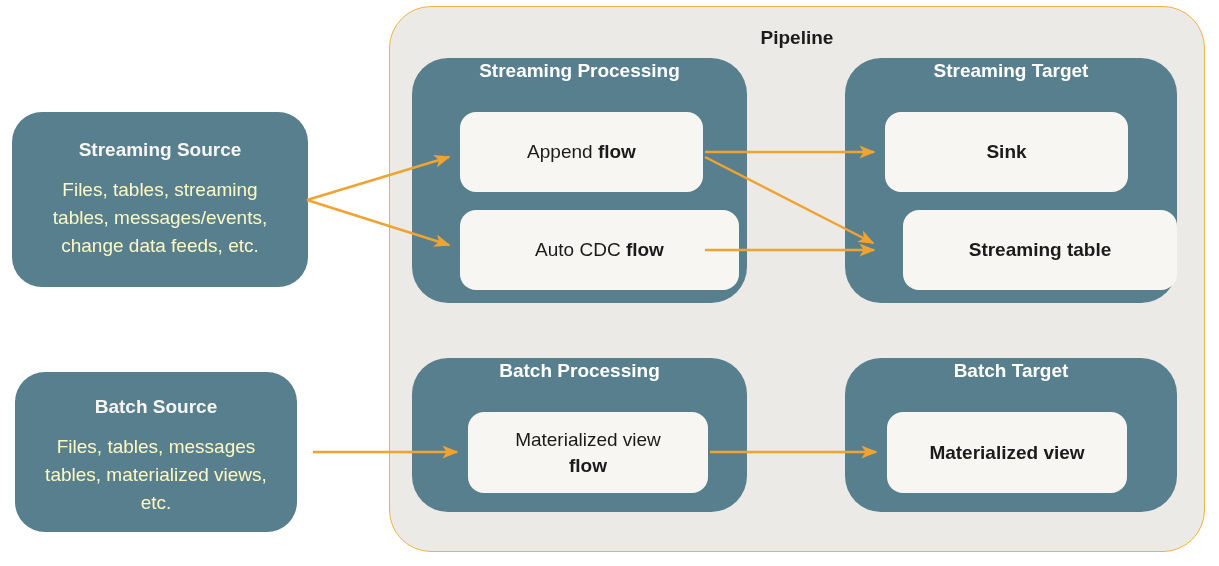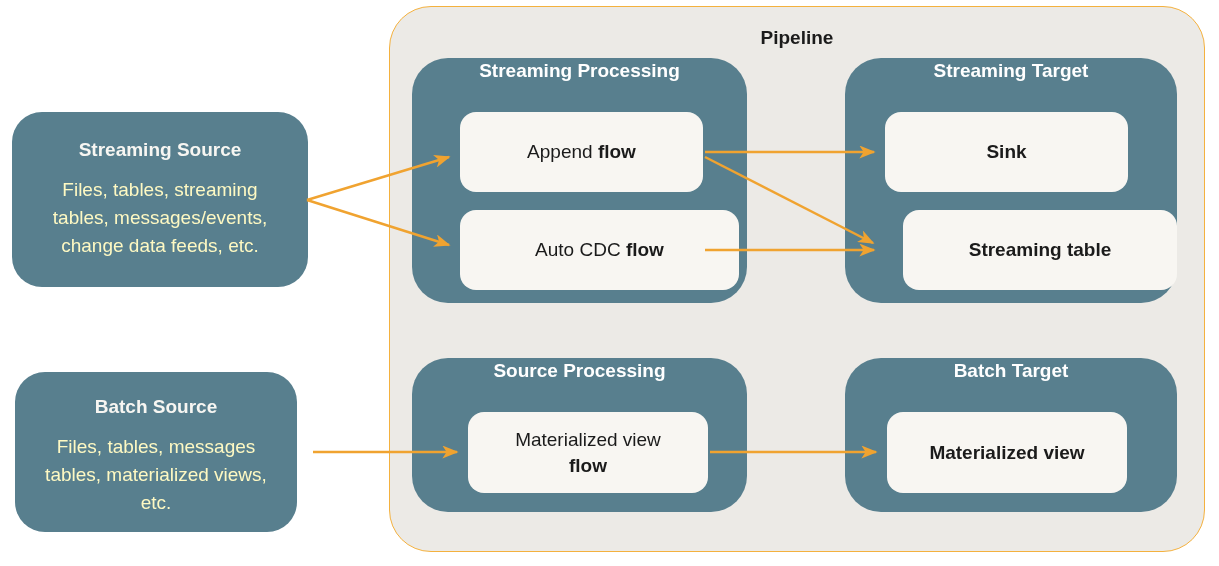--- a/index.html
+++ b/index.html
@@ -129,21 +129,21 @@
   <div class="pipeline"></div>
   <div class="pipeline-label">Pipeline</div>
 
   <div class="group group-streaming-processing">
     <div class="group-title">Streaming Processing</div>
   </div>
   <div class="group group-streaming-target">
     <div class="group-title">Streaming Target</div>
   </div>
   <div class="group group-batch-processing">
-    <div class="group-title">Source Processing</div>
+    <div class="group-title">Batch Processing</div>
   </div>
   <div class="group group-batch-target">
     <div class="group-title">Batch Target</div>
   </div>
 
   <div class="node node-append-flow">
     <div>
       <span>Append</span> <span class="b">flow</span>
     </div>
   </div>

